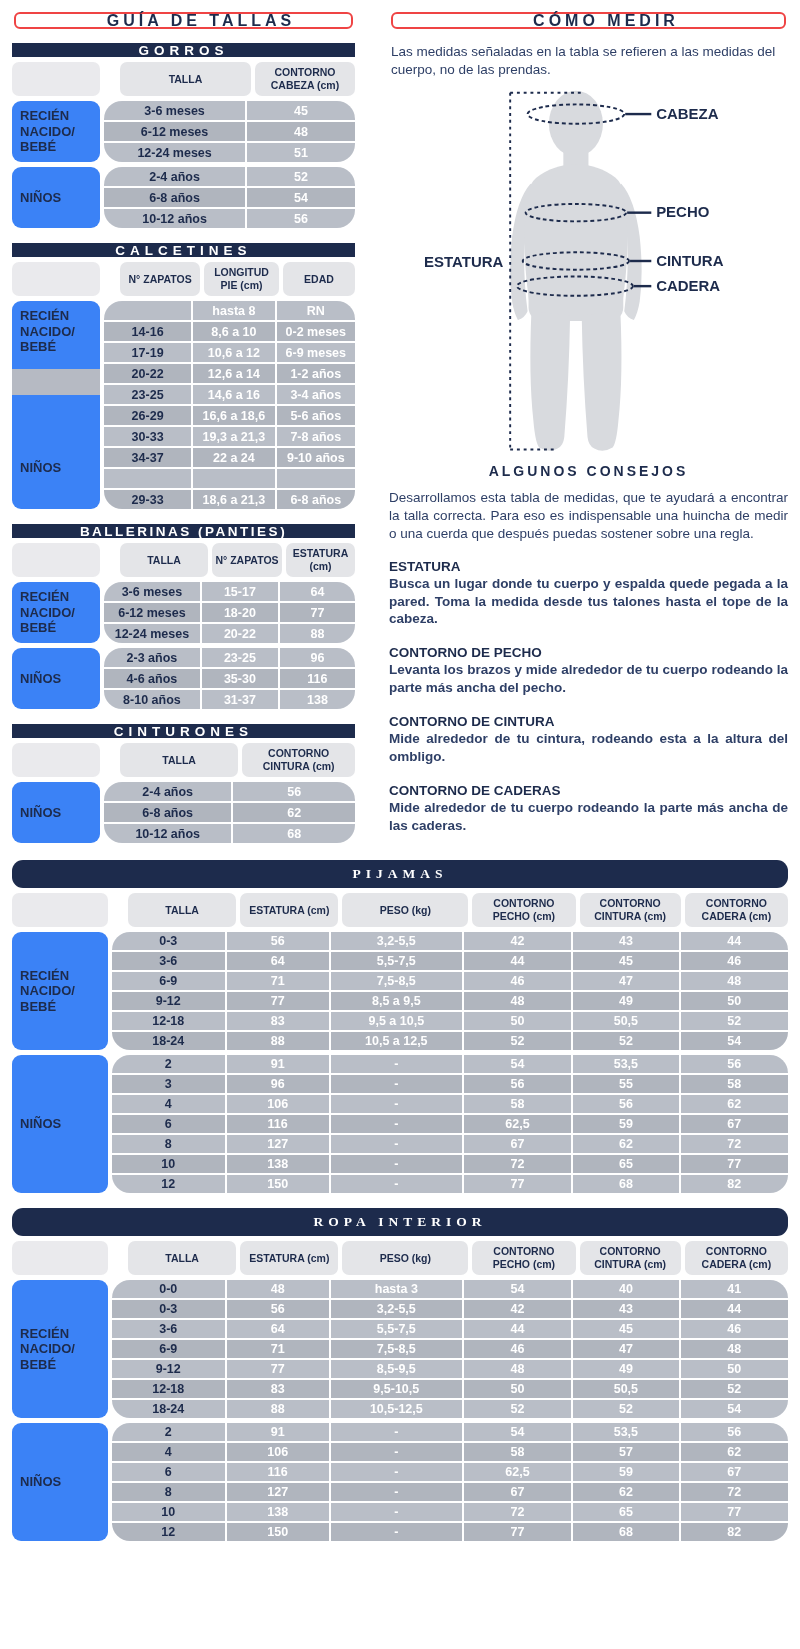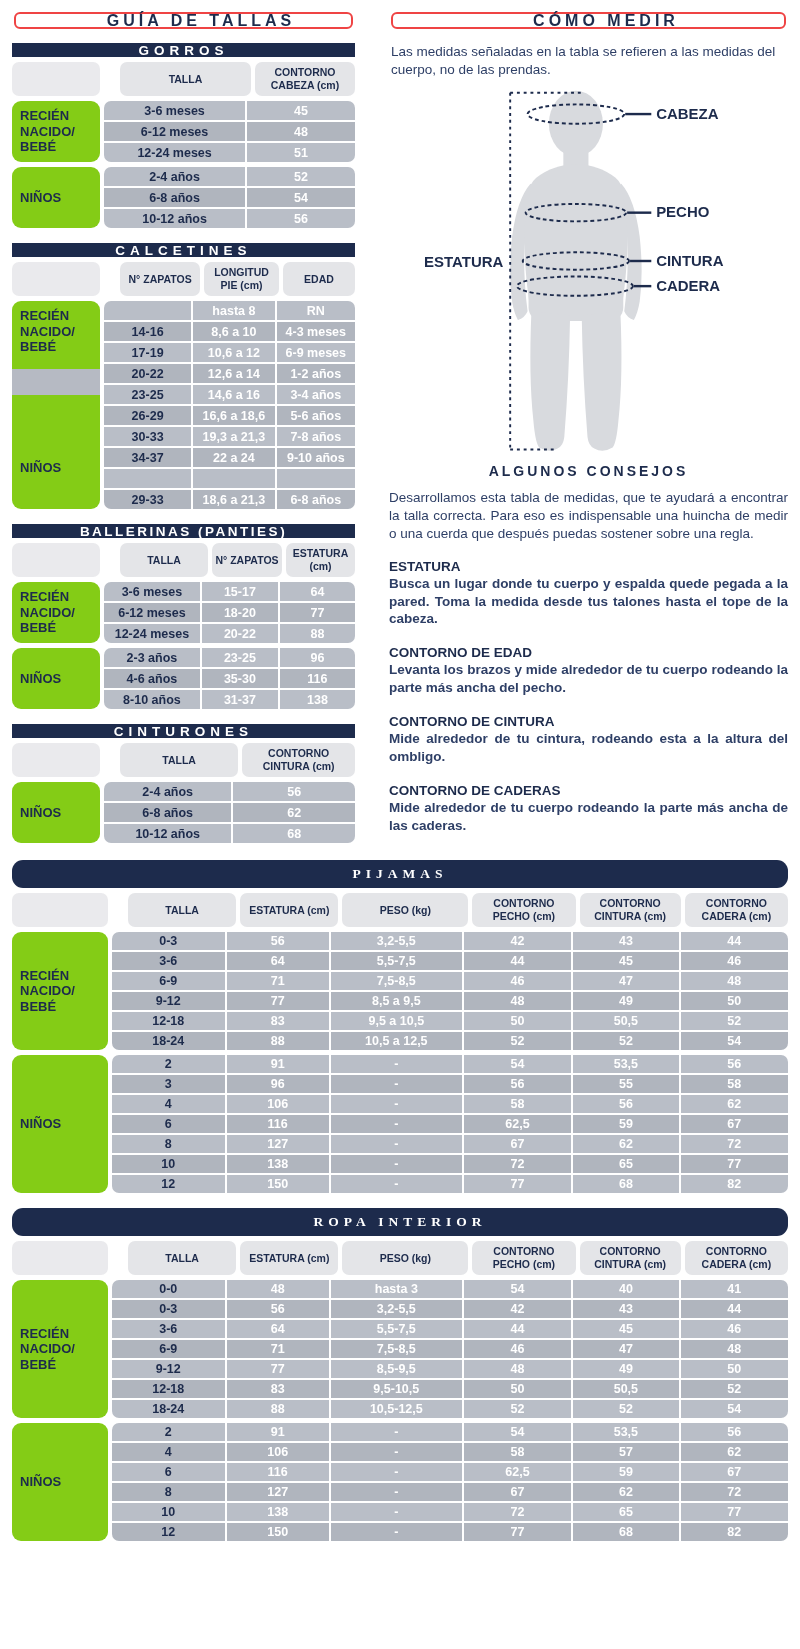--- a/index.html
+++ b/index.html
@@ -31,29 +31,29 @@
   .corner-pill { background:#eaeaed; border-radius:7px; }
   .cols { display:grid; grid-template-columns:var(--cols); gap:4px; }
   .col-pill {
     background:#e4e5e8; border-radius:7px; color:#1d2b4c; font-weight:bold;
     font-size:10.5px; line-height:1.2; text-align:center;
     display:flex; align-items:center; justify-content:center;
     min-height:34px; padding:3px 2px;
   }
   .tgroup { display:grid; grid-template-columns:var(--labelw) 1fr; gap:4px; margin-bottom:5px; }
   .glabel {
-    background:#84cc16; border-radius:9px; color:#1d2b4c; font-weight:bold;
+    background:#3b82f6; border-radius:9px; color:#1d2b4c; font-weight:bold;
     font-size:13px; line-height:1.2; display:flex; align-items:center;
     padding-left:8px; white-space:pre-line;
   }
   .glabel-stack { display:flex; flex-direction:column; align-items:stretch; padding-left:0; }
   .stack-label { padding:7px 0 0 8px; white-space:pre-line; }
   .label-band { height:26px; background:#b6bac3; margin-top:14px; }
   .glabel-stack .stack-label:last-child { margin:58px 0 auto 0; }
-  .grows { display:flex; flex-direction:column; gap:2px; border-radius:7px; overflow:hidden; }
+  .grows { display:flex; flex-direction:column; gap:2px; border-radius:18px; overflow:hidden; }
   .trow { display:grid; grid-template-columns:var(--cols); gap:2px; }
   .trow .cell {
     display:flex; align-items:center; justify-content:center;
     color:#fff; font-weight:bold; font-size:12.5px; height:19px;
     background:#b0b5be;
   }
   .trow:nth-child(odd) .cell { background:#b9bec7; }
   .trow .cell.first { color:#1d2b4c; }
 
   
@@ -154,21 +154,21 @@
 BEBÉ</div><div class="label-band"></div><div class="stack-label">NIÑOS</div></div>
             <div class="grows">
               <div class="trow">
                 <div class="cell first"></div>
                 <div class="cell">hasta 8</div>
                 <div class="cell">RN</div>
               </div>
               <div class="trow">
                 <div class="cell first">14-16</div>
                 <div class="cell">8,6 a 10</div>
-                <div class="cell">4-3 meses</div>
+                <div class="cell">0-2 meses</div>
               </div>
               <div class="trow">
                 <div class="cell first">17-19</div>
                 <div class="cell">10,6 a 12</div>
                 <div class="cell">6-9 meses</div>
               </div>
               <div class="trow">
                 <div class="cell first">20-22</div>
                 <div class="cell">12,6 a 14</div>
                 <div class="cell">1-2 años</div>
@@ -333,21 +333,21 @@
       </div>
 
       <div class="consejos-title">ALGUNOS CONSEJOS</div>
       <p class="consejos-text">Desarrollamos esta tabla de medidas, que te ayudará a encontrar la talla correcta. Para eso es indispensable una huincha de medir o una cuerda que después puedas sostener sobre una regla.</p>
 
       <div class="measure-section">
         <div class="measure-heading">ESTATURA</div>
         <p class="measure-text">Busca un lugar donde tu cuerpo y espalda quede pegada a la pared. Toma la medida desde tus talones hasta el tope de la cabeza.</p>
       </div>
       <div class="measure-section">
-        <div class="measure-heading">CONTORNO DE EDAD</div>
+        <div class="measure-heading">CONTORNO DE PECHO</div>
         <p class="measure-text">Levanta los brazos y mide alrededor de tu cuerpo rodeando la parte más ancha del pecho.</p>
       </div>
       <div class="measure-section">
         <div class="measure-heading">CONTORNO DE CINTURA</div>
         <p class="measure-text">Mide alrededor de tu cintura, rodeando esta a la altura del ombligo.</p>
       </div>
       <div class="measure-section">
         <div class="measure-heading">CONTORNO DE CADERAS</div>
         <p class="measure-text">Mide alrededor de tu cuerpo rodeando la parte más ancha de las caderas.</p>
       </div>

